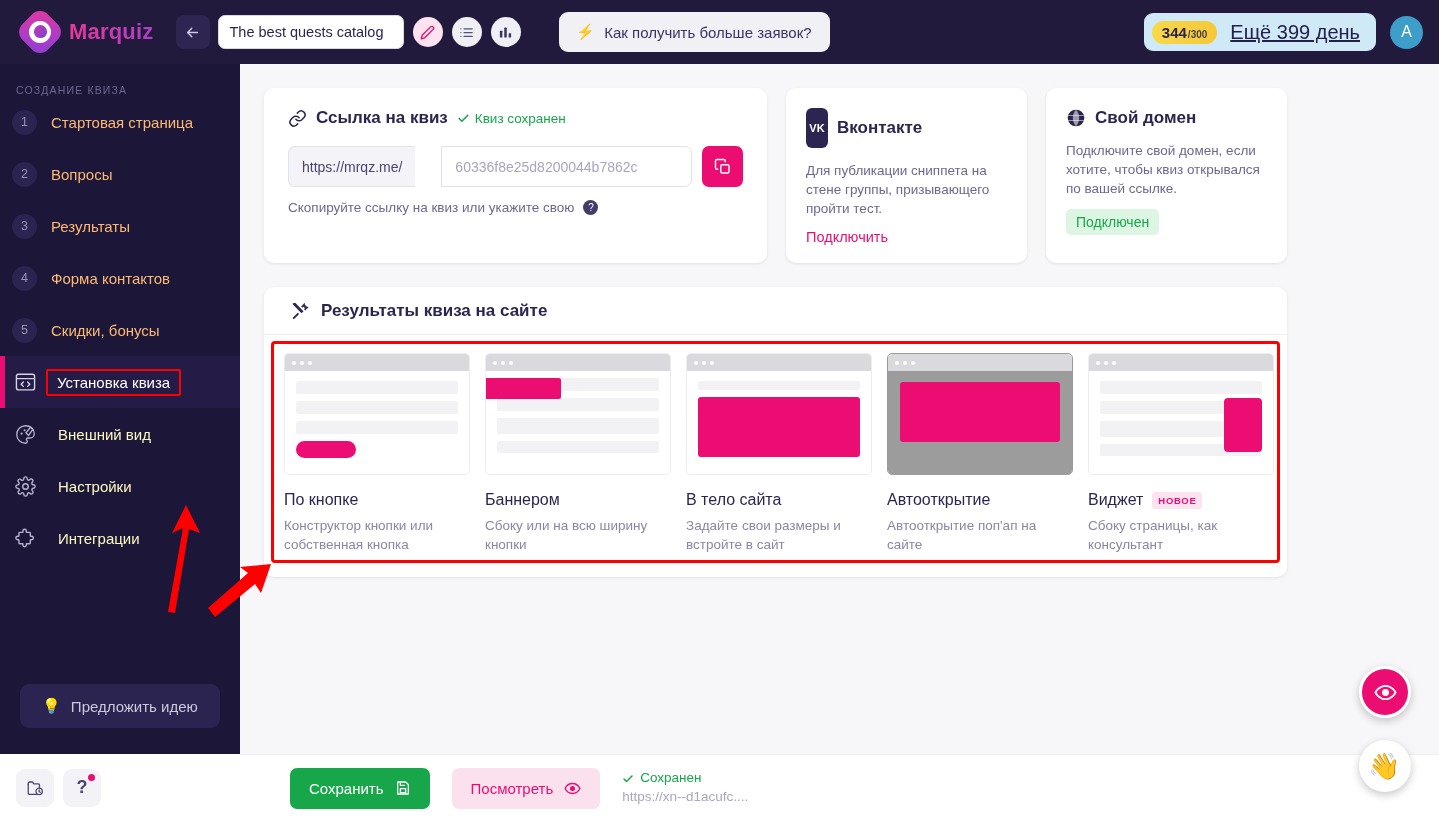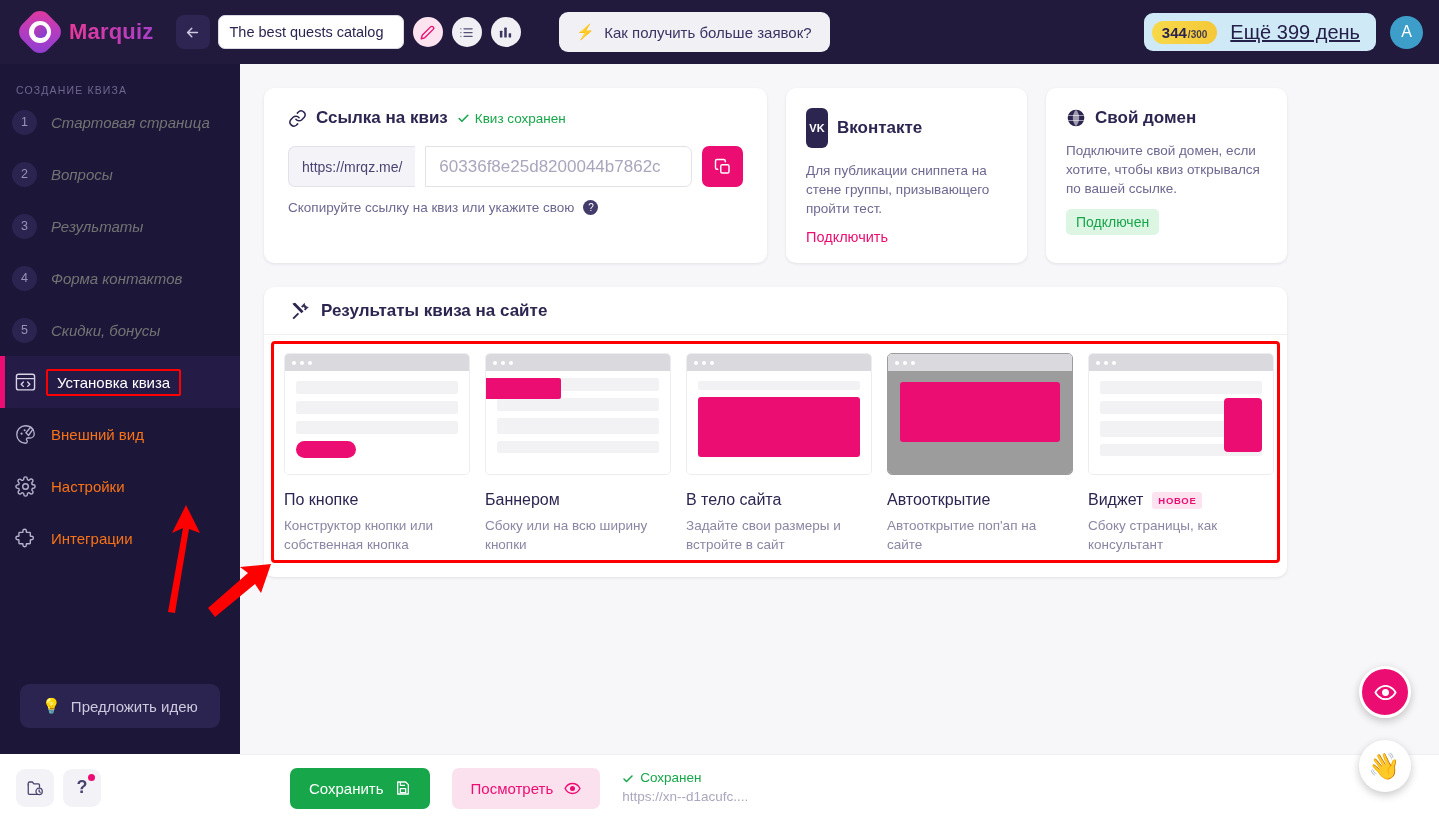--- a/index.html
+++ b/index.html
@@ -84,33 +84,33 @@
     font-size: 10.5px; letter-spacing: 1.15px; color: #6f678f; text-transform: uppercase;
     padding: 20px 0 0 16px;
   }
   .step {
     display: flex; align-items: center; height: 52px; padding-left: 12px; cursor: pointer;
   }
   .step-num {
     width: 25px; height: 25px; border-radius: 50%; background: #2c2450; color: #9a93b8;
     font-size: 12.5px; display: flex; align-items: center; justify-content: center; flex: none;
   }
-  .step-label { margin-left: 14px; font-size: 15px; color: #737373; font-style: italic; }
+  .step-label { margin-left: 14px; font-size: 15px; color: #fdba74; }
 
   .nav-item {
     position: relative; display: flex; align-items: center; height: 52px;
     padding-left: 12px; cursor: pointer;
   }
   .nav-item.active { background: #241c47; }
   .nav-item.active::before {
     content: ''; position: absolute; left: 0; top: 0; width: 5px; height: 100%;
     background: #ec0d72;
   }
   .nav-icon { width: 26px; display: flex; align-items: center; justify-content: center; flex: none; }
-  .nav-label { margin-left: 13px; font-size: 15px; color: #f97316; }
+  .nav-label { margin-left: 20px; font-size: 15px; color: #fef9c3; }
   .nav-item.active .nav-label {
     color: #fff; border: 2.5px solid #ff0000; padding: 3px 9px; margin-left: 8px; border-radius: 2px;
   }
   .idea-btn {
     position: absolute; left: 20px; top: 620px; width: 200px; height: 44px;
     background: #2b2350; border-radius: 9px; display: flex; align-items: center;
     justify-content: center; gap: 10px; font-size: 15px; color: #ccc8dd; cursor: pointer;
   }
 
   .sb-bottom {
@@ -143,22 +143,22 @@
   .card-title { display: flex; align-items: center; gap: 9px; font-size: 17px; color: #2c2550; font-weight: bold; }
   .saved-tag { display: flex; align-items: center; gap: 5px; font-size: 13.5px; color: #17a74a; font-weight: normal; }
   .url-row { margin-top: 18px; display: flex; align-items: stretch; gap: 10px; }
   .url-prefix {
     background: #f4f4f8; border: 1px solid #e2e2ea; border-right: none;
     border-radius: 7px 0 0 7px; padding: 0 13px; display: flex; align-items: center;
     font-size: 14px; color: #4a4370; white-space: nowrap;
   }
   .url-input {
     flex: 1; border: 1px solid #e2e2ea; border-radius: 0 7px 7px 0; background: #fff;
-    padding: 0 13px; font-size: 17px; color: #a9a6bd; font-family: "Liberation Sans", sans-serif;
-    display: flex; align-items: center; cursor: text; height: 41px;
+    padding: 0 13px; font-size: 14px; color: #a9a6bd; font-family: "Liberation Sans", sans-serif;
+    display: flex; align-items: center; cursor: text; height: 41px; margin-left: 16px;
   }
   .copy-btn {
     width: 41px; height: 41px; background: #ec0d72; border-radius: 7px;
     display: flex; align-items: center; justify-content: center; cursor: pointer; flex: none;
   }
   .hint-row { margin-top: 13px; display: flex; align-items: center; gap: 9px; font-size: 13.5px; color: #6d6890; }
   .help-dot {
     width: 15px; height: 15px; border-radius: 50%; background: #433c6b; color: #fff;
     font-size: 10px; display: flex; align-items: center; justify-content: center; cursor: pointer;
   }

